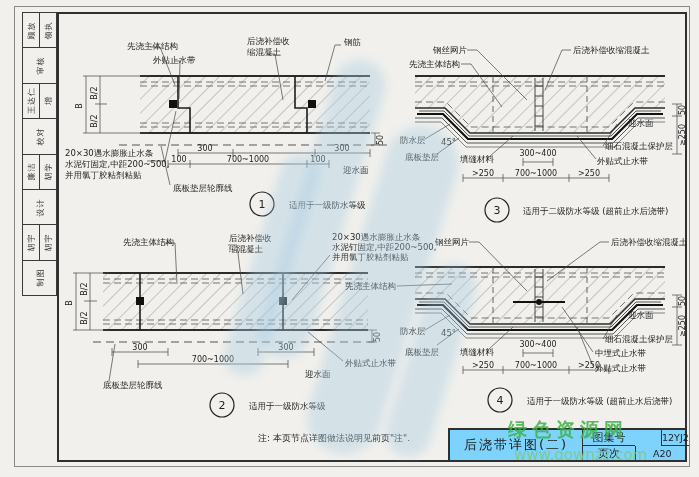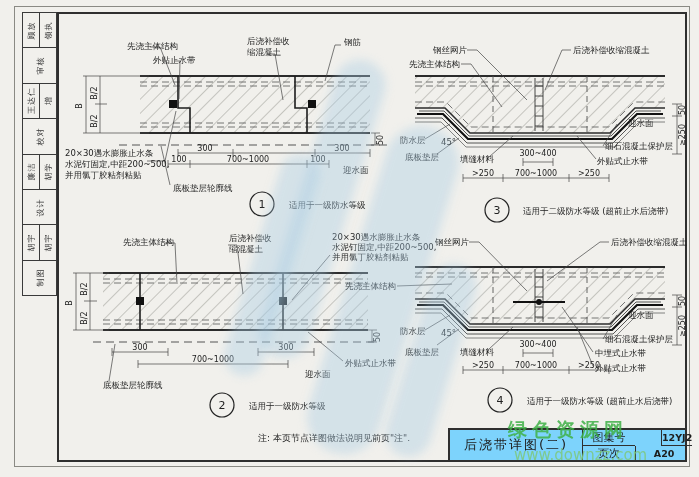--- a/index.html
+++ b/index.html
@@ -26,22 +26,22 @@
   .st3{left:252px;top:150px;width:40px;height:230px;transform:rotate(17deg);}
   .st4{left:408px;top:260px;width:46px;height:200px;transform:rotate(17deg);}
   
   .note{position:absolute;left:258px;top:432px;font-size:9px;color:#222;z-index:2;}
   
   .titleblock{position:absolute;left:448px;top:428px;width:239px;height:34px;border:2px solid #2f2f2f;box-sizing:border-box;display:flex;background:#7dd3fc;z-index:4;}
   .tb-title{flex:1;display:flex;align-items:center;justify-content:center;font-size:13px;color:#1d1d1d;letter-spacing:2px;}
   .tb-grid{width:102px;border-left:1.5px solid #2f2f2f;display:grid;grid-template-columns:52px 1fr;grid-template-rows:1fr 1fr;}
   .tb-grid div{display:flex;align-items:center;justify-content:center;font-size:11px;color:#1d1d1d;border-left:0;box-sizing:border-box;}
   .tb-c1{border-bottom:1px solid #2f2f2f;}
-  .tb-c2{border-bottom:1px solid #2f2f2f;border-left:1px solid #2f2f2f !important;font-weight:bold;font-size:9.5px !important;margin-left:26px;}
-  .tb-c4{border-left:1px solid #2f2f2f !important;font-weight:bold;font-size:9.5px !important;}
+  .tb-c2{border-bottom:1px solid #2f2f2f;border-left:1px solid #2f2f2f !important;font-weight:normal;font-size:9.5px !important;margin-left:26px;}
+  .tb-c4{border-left:1px solid #2f2f2f !important;font-weight:normal;font-size:9.5px !important;}
   
   .wm-green{position:absolute;left:508px;top:420px;z-index:5;pointer-events:none;line-height:1;}
   .wm-line1{font-size:19px;font-weight:bold;color:rgba(62,176,70,0.85);letter-spacing:5px;white-space:nowrap;}
   .wm-line2{font-size:15px;color:rgba(125,201,130,0.9);margin-top:9px;margin-left:6px;white-space:nowrap;}
 </style>
 </head>
 <body>
 
 <div class="sheet">
   <div class="outer-border"></div>

